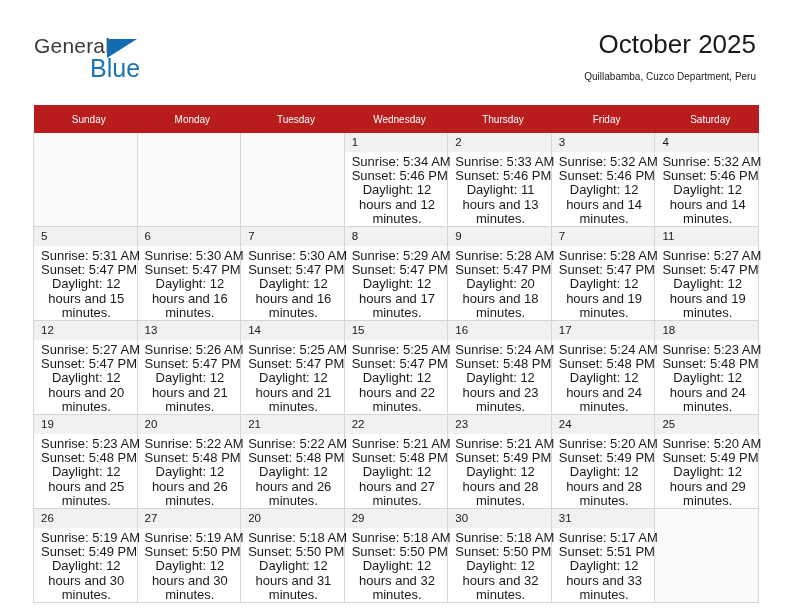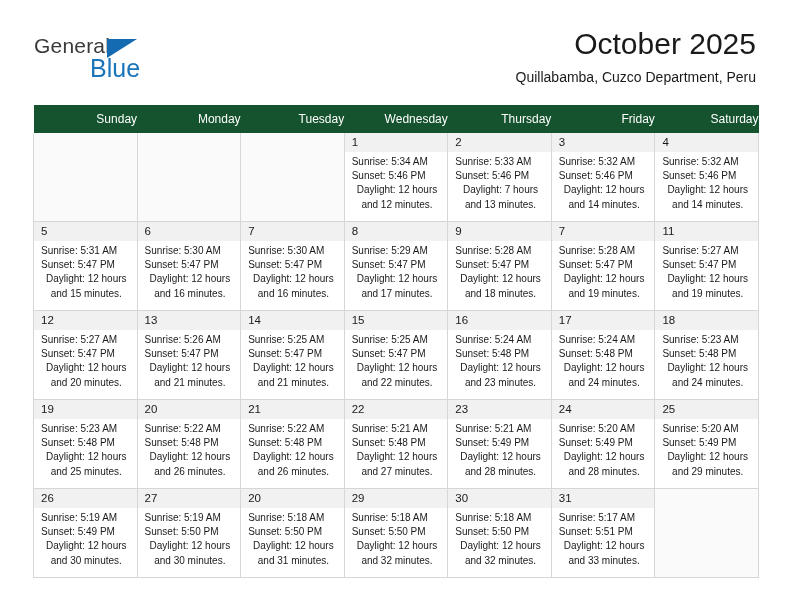--- a/index.html
+++ b/index.html
@@ -64,48 +64,48 @@
     line-height: 24px;
   }
 
   .title-block {
     position: absolute;
     right: 36px;
     top: 28px;
     text-align: right;
   }
   .cal-title {
-    font-size: 30px;
+    font-size: 26px;
     color: #1a1a1a;
     line-height: 32px;
     white-space: nowrap;
   }
   .cal-subtitle {
-    font-size: 14px;
+    font-size: 10px;
     color: #1a1a1a;
     line-height: 20px;
     margin-top: 7px;
     white-space: nowrap;
   }
 
   
   .calendar {
     position: absolute;
     left: 33px;
     top: 105px;
     width: 726px;
     border-collapse: collapse;
     table-layout: fixed;
   }
   .calendar th {
-    background: #14532d;
+    background: #b91c1c;
     color: #ffffff;
     font-weight: normal;
-    font-size: 12px;
-    text-align: right;
+    font-size: 10px;
+    text-align: center;
     padding: 5px 0 5px 7px;
     height: 18px;
     border: none;
   }
   .calendar td {
     vertical-align: top;
     border: 1px solid #d6d6d6;
     border-top: none;
     padding: 0;
     height: 88px;
@@ -117,21 +117,21 @@
   .daynum-bar {
     background: #f1f1f1;
     padding: 2px 0 2px 7px;
     font-size: 11.5px;
     color: #1a1a1a;
     line-height: 15px;
     height: 15px;
   }
   .cellbody {
     padding: 3px 5px 0 7px;
-    font-size: 10px;
+    font-size: 13px;
     line-height: 14.2px;
     color: #1a1a1a;
   }
   .cellbody div {
     white-space: nowrap;
   }
   .cellbody .daylight {
     white-space: normal;
     text-align: center;
   }
@@ -184,21 +184,21 @@
               <div>Sunrise: 5:34 AM</div>
               <div>Sunset: 5:46 PM</div>
               <div class="daylight">Daylight: 12 hours and 12 minutes.</div>
             </div>
           </td>
           <td>
             <div class="daynum-bar">2</div>
             <div class="cellbody">
               <div>Sunrise: 5:33 AM</div>
               <div>Sunset: 5:46 PM</div>
-              <div class="daylight">Daylight: 7 hours and 13 minutes.</div>
+              <div class="daylight">Daylight: 11 hours and 13 minutes.</div>
             </div>
           </td>
           <td>
             <div class="daynum-bar">3</div>
             <div class="cellbody">
               <div>Sunrise: 5:32 AM</div>
               <div>Sunset: 5:46 PM</div>
               <div class="daylight">Daylight: 12 hours and 14 minutes.</div>
             </div>
           </td>
@@ -242,21 +242,21 @@
               <div>Sunrise: 5:29 AM</div>
               <div>Sunset: 5:47 PM</div>
               <div class="daylight">Daylight: 12 hours and 17 minutes.</div>
             </div>
           </td>
           <td>
             <div class="daynum-bar">9</div>
             <div class="cellbody">
               <div>Sunrise: 5:28 AM</div>
               <div>Sunset: 5:47 PM</div>
-              <div class="daylight">Daylight: 12 hours and 18 minutes.</div>
+              <div class="daylight">Daylight: 20 hours and 18 minutes.</div>
             </div>
           </td>
           <td>
             <div class="daynum-bar">7</div>
             <div class="cellbody">
               <div>Sunrise: 5:28 AM</div>
               <div>Sunset: 5:47 PM</div>
               <div class="daylight">Daylight: 12 hours and 19 minutes.</div>
             </div>
           </td>

